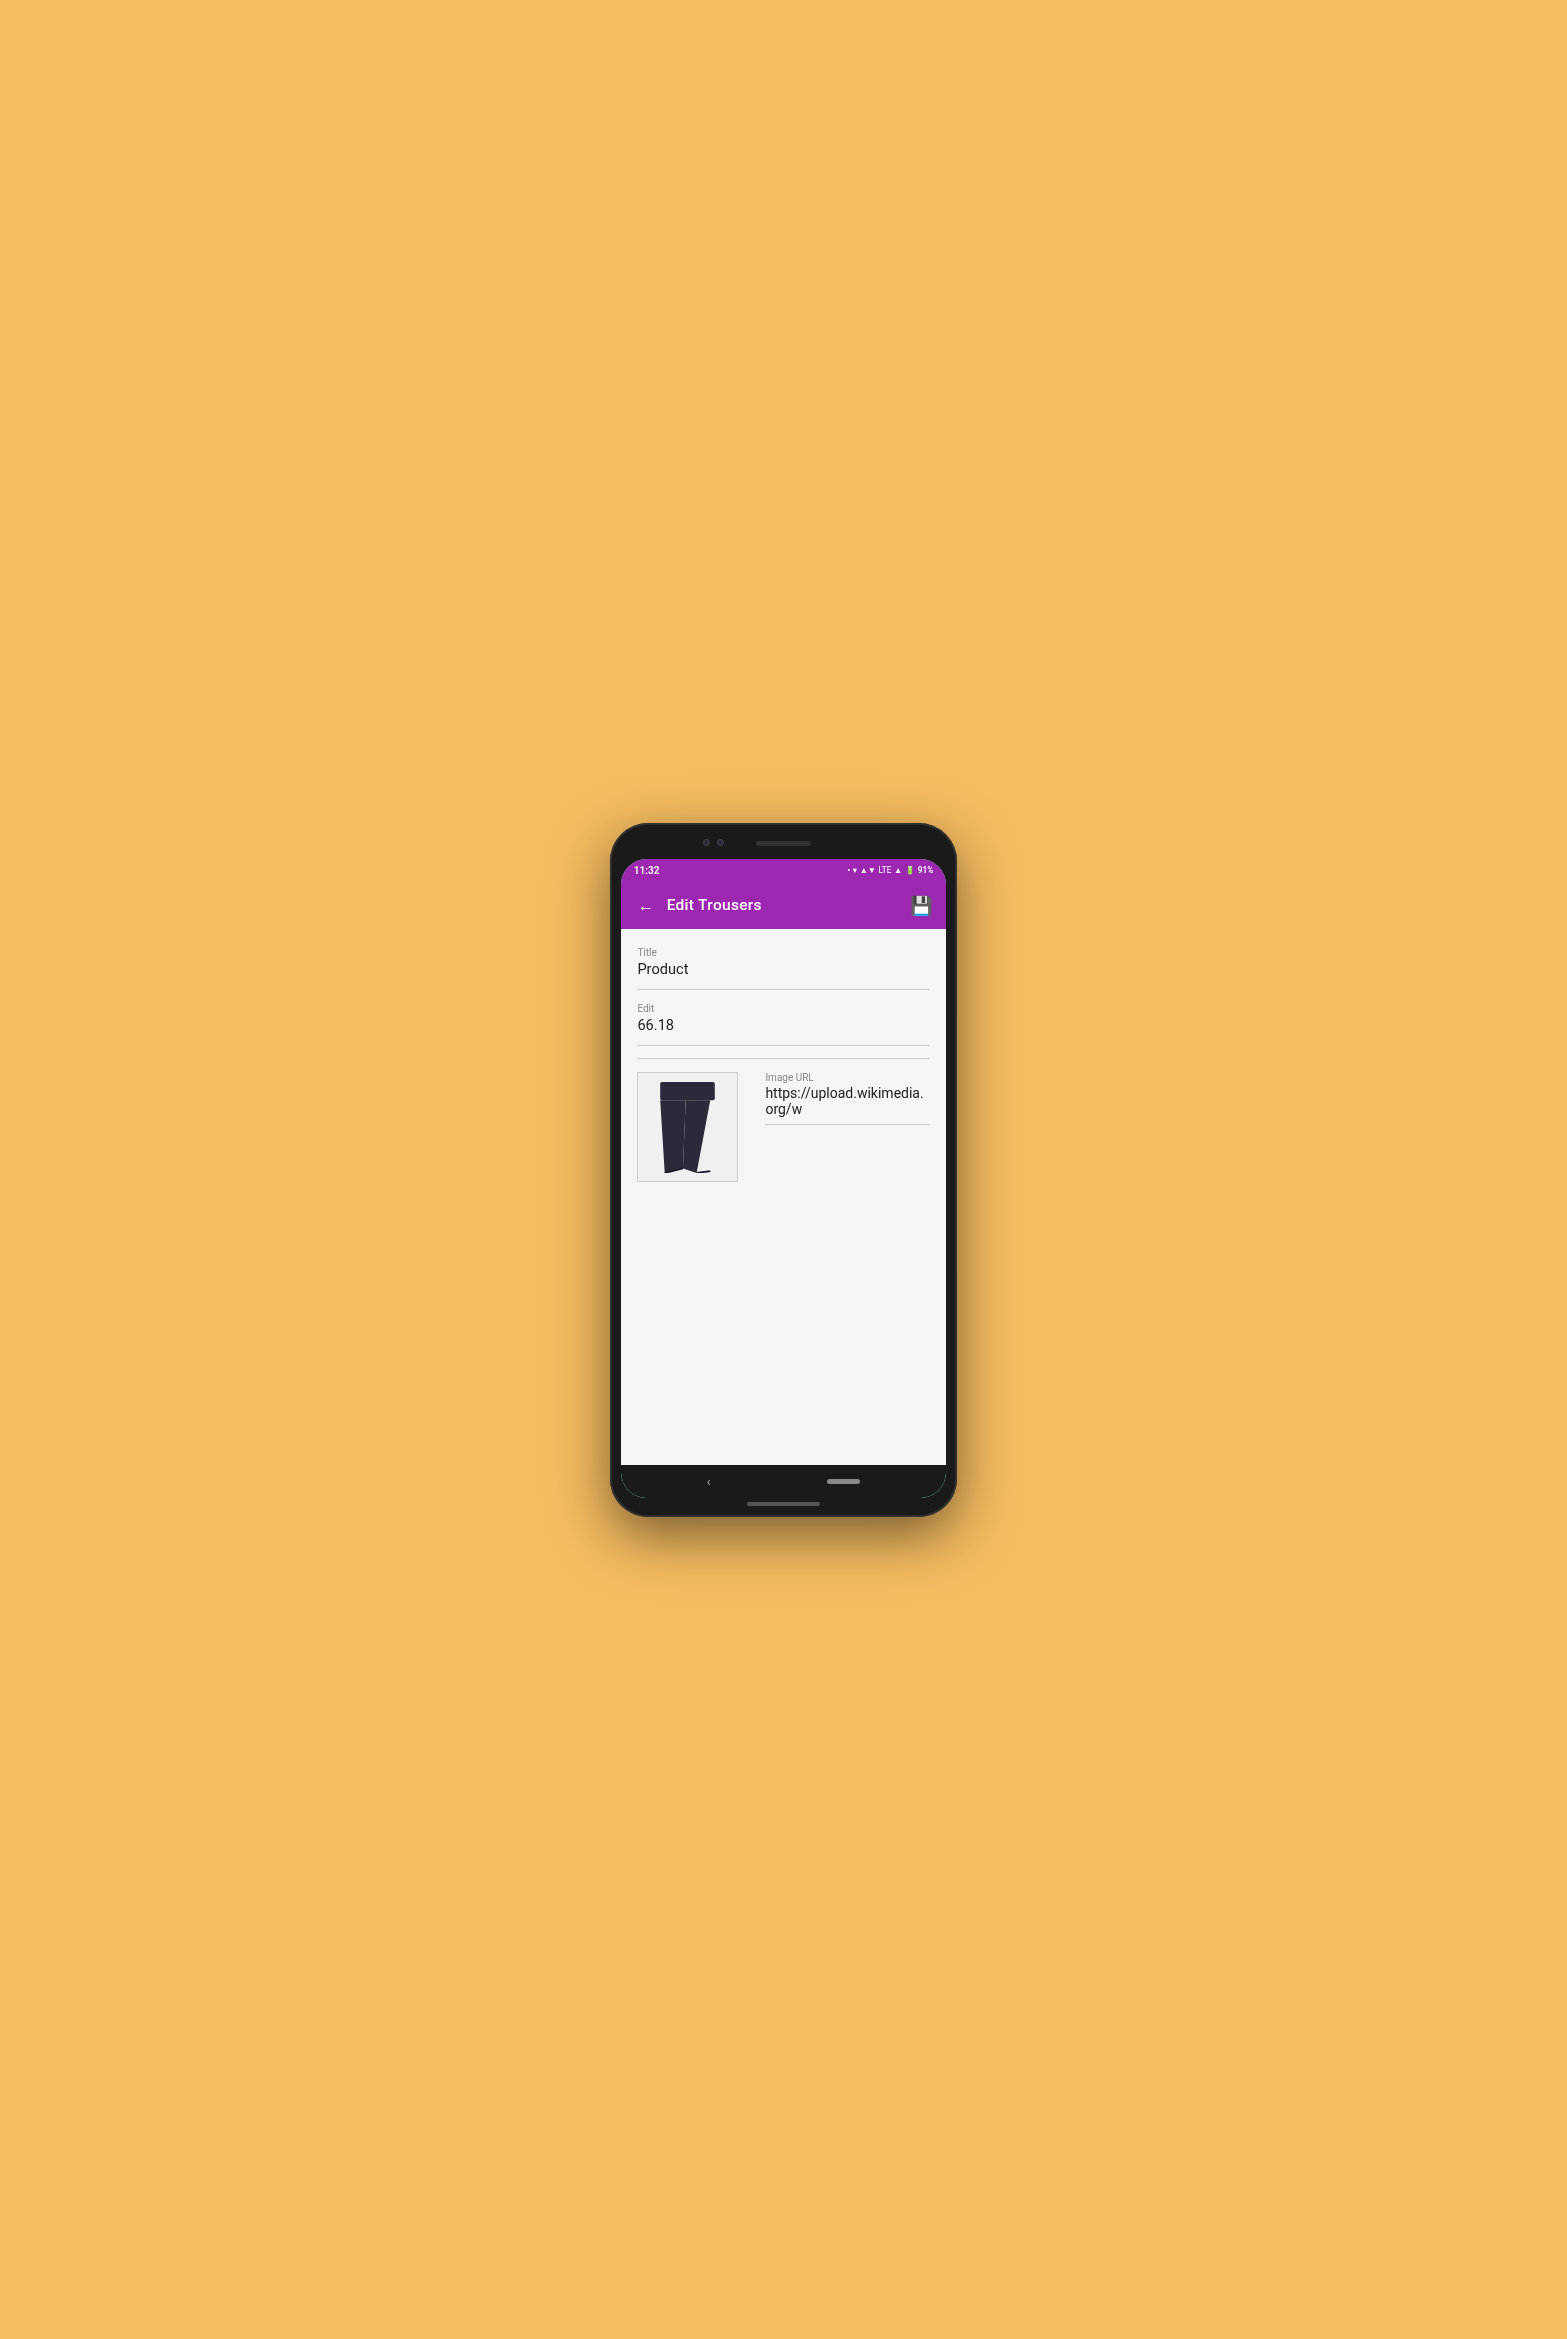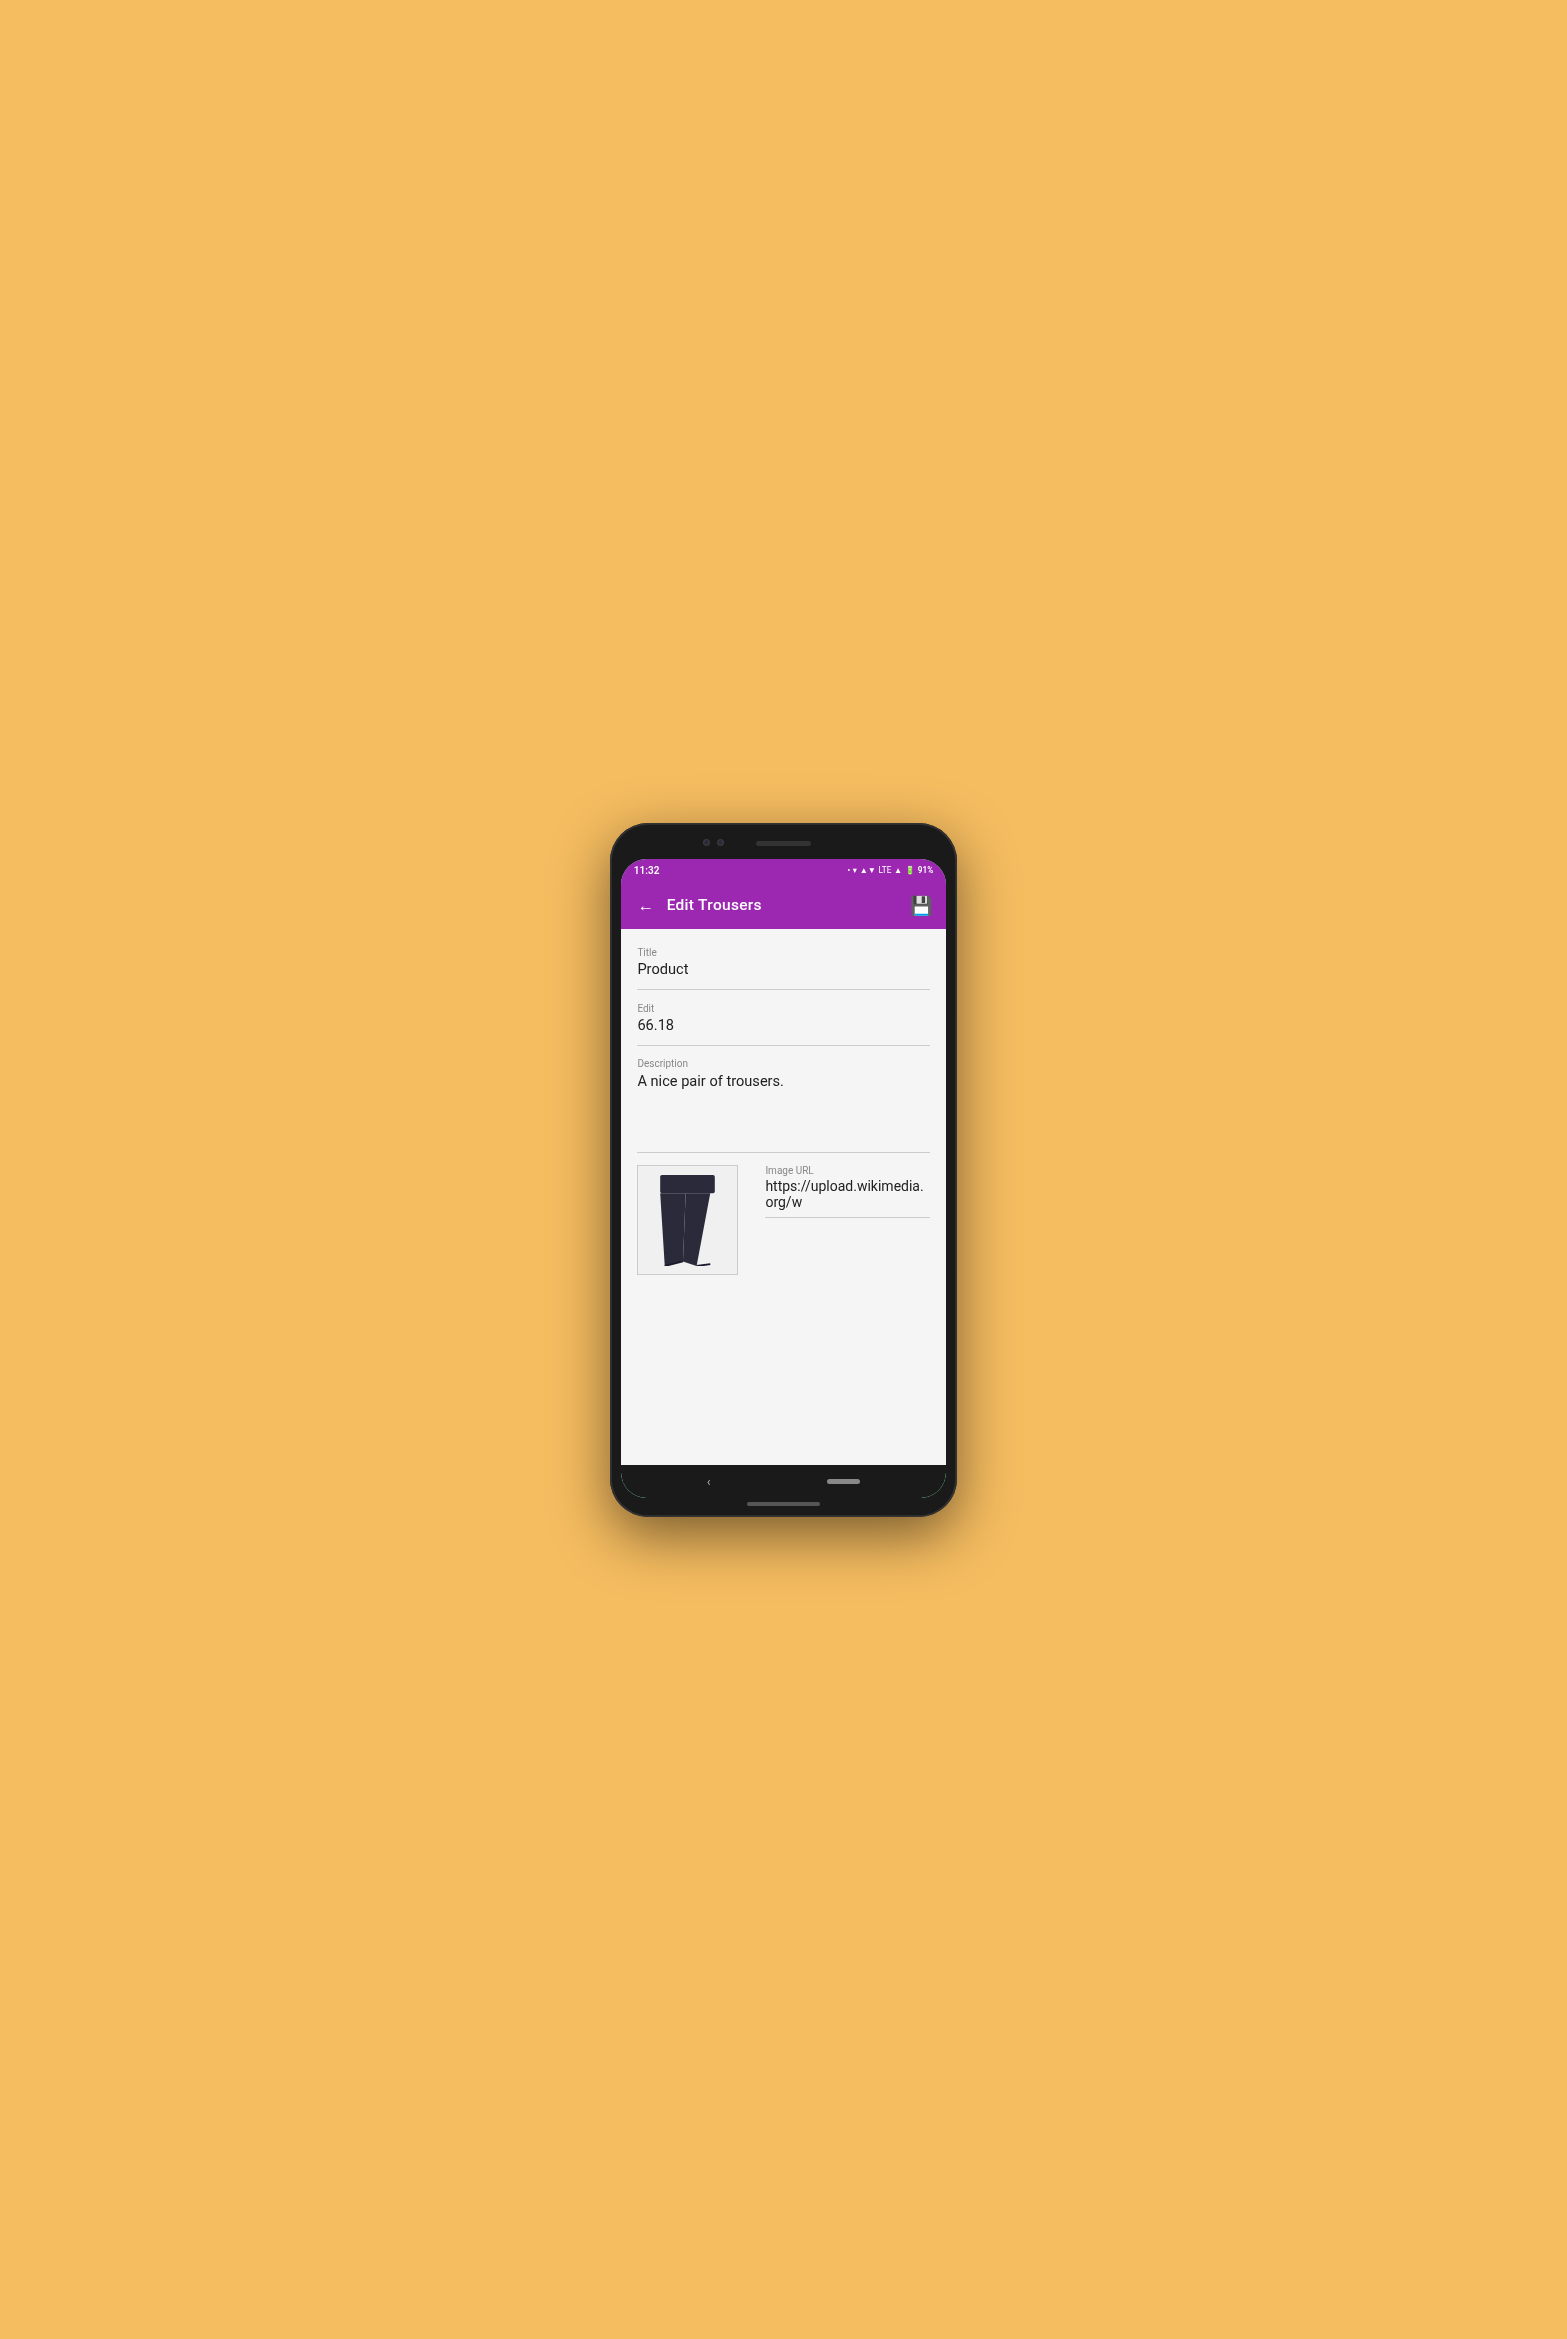--- a/index.html
+++ b/index.html
@@ -300,24 +300,20 @@
         <div class="field-value">Product</div>
       </div>
       <div class="field-divider"></div>
 
       <div class="field-group">
         <div class="field-label">Edit</div>
         <div class="field-value">66.18</div>
       </div>
       <div class="field-divider"></div>
 
-      <div class="field-group">
-        <div class="field-label">Description</div>
-        <div class="description-value">A nice pair of trousers.</div>
-      </div>
       <div class="field-divider"></div>
 
       <div class="image-section">
         <div class="product-image-container">
 
           <svg class="product-image-svg" viewBox="0 0 80 100" xmlns="http://www.w3.org/2000/svg">
             <rect x="10" y="0" width="60" height="20" rx="2" fill="#2a2a3a"></rect>
             <polygon points="10,20 38,20 35,95 15,100 10,20" fill="#2a2a3a"></polygon>
             <polygon points="42,20 70,20 65,20 50,100 35,95 38,20" fill="#2a2a3a"></polygon>
             <line x1="38" y1="20" x2="42" y2="20" stroke="#444" stroke-width="1"></line>

